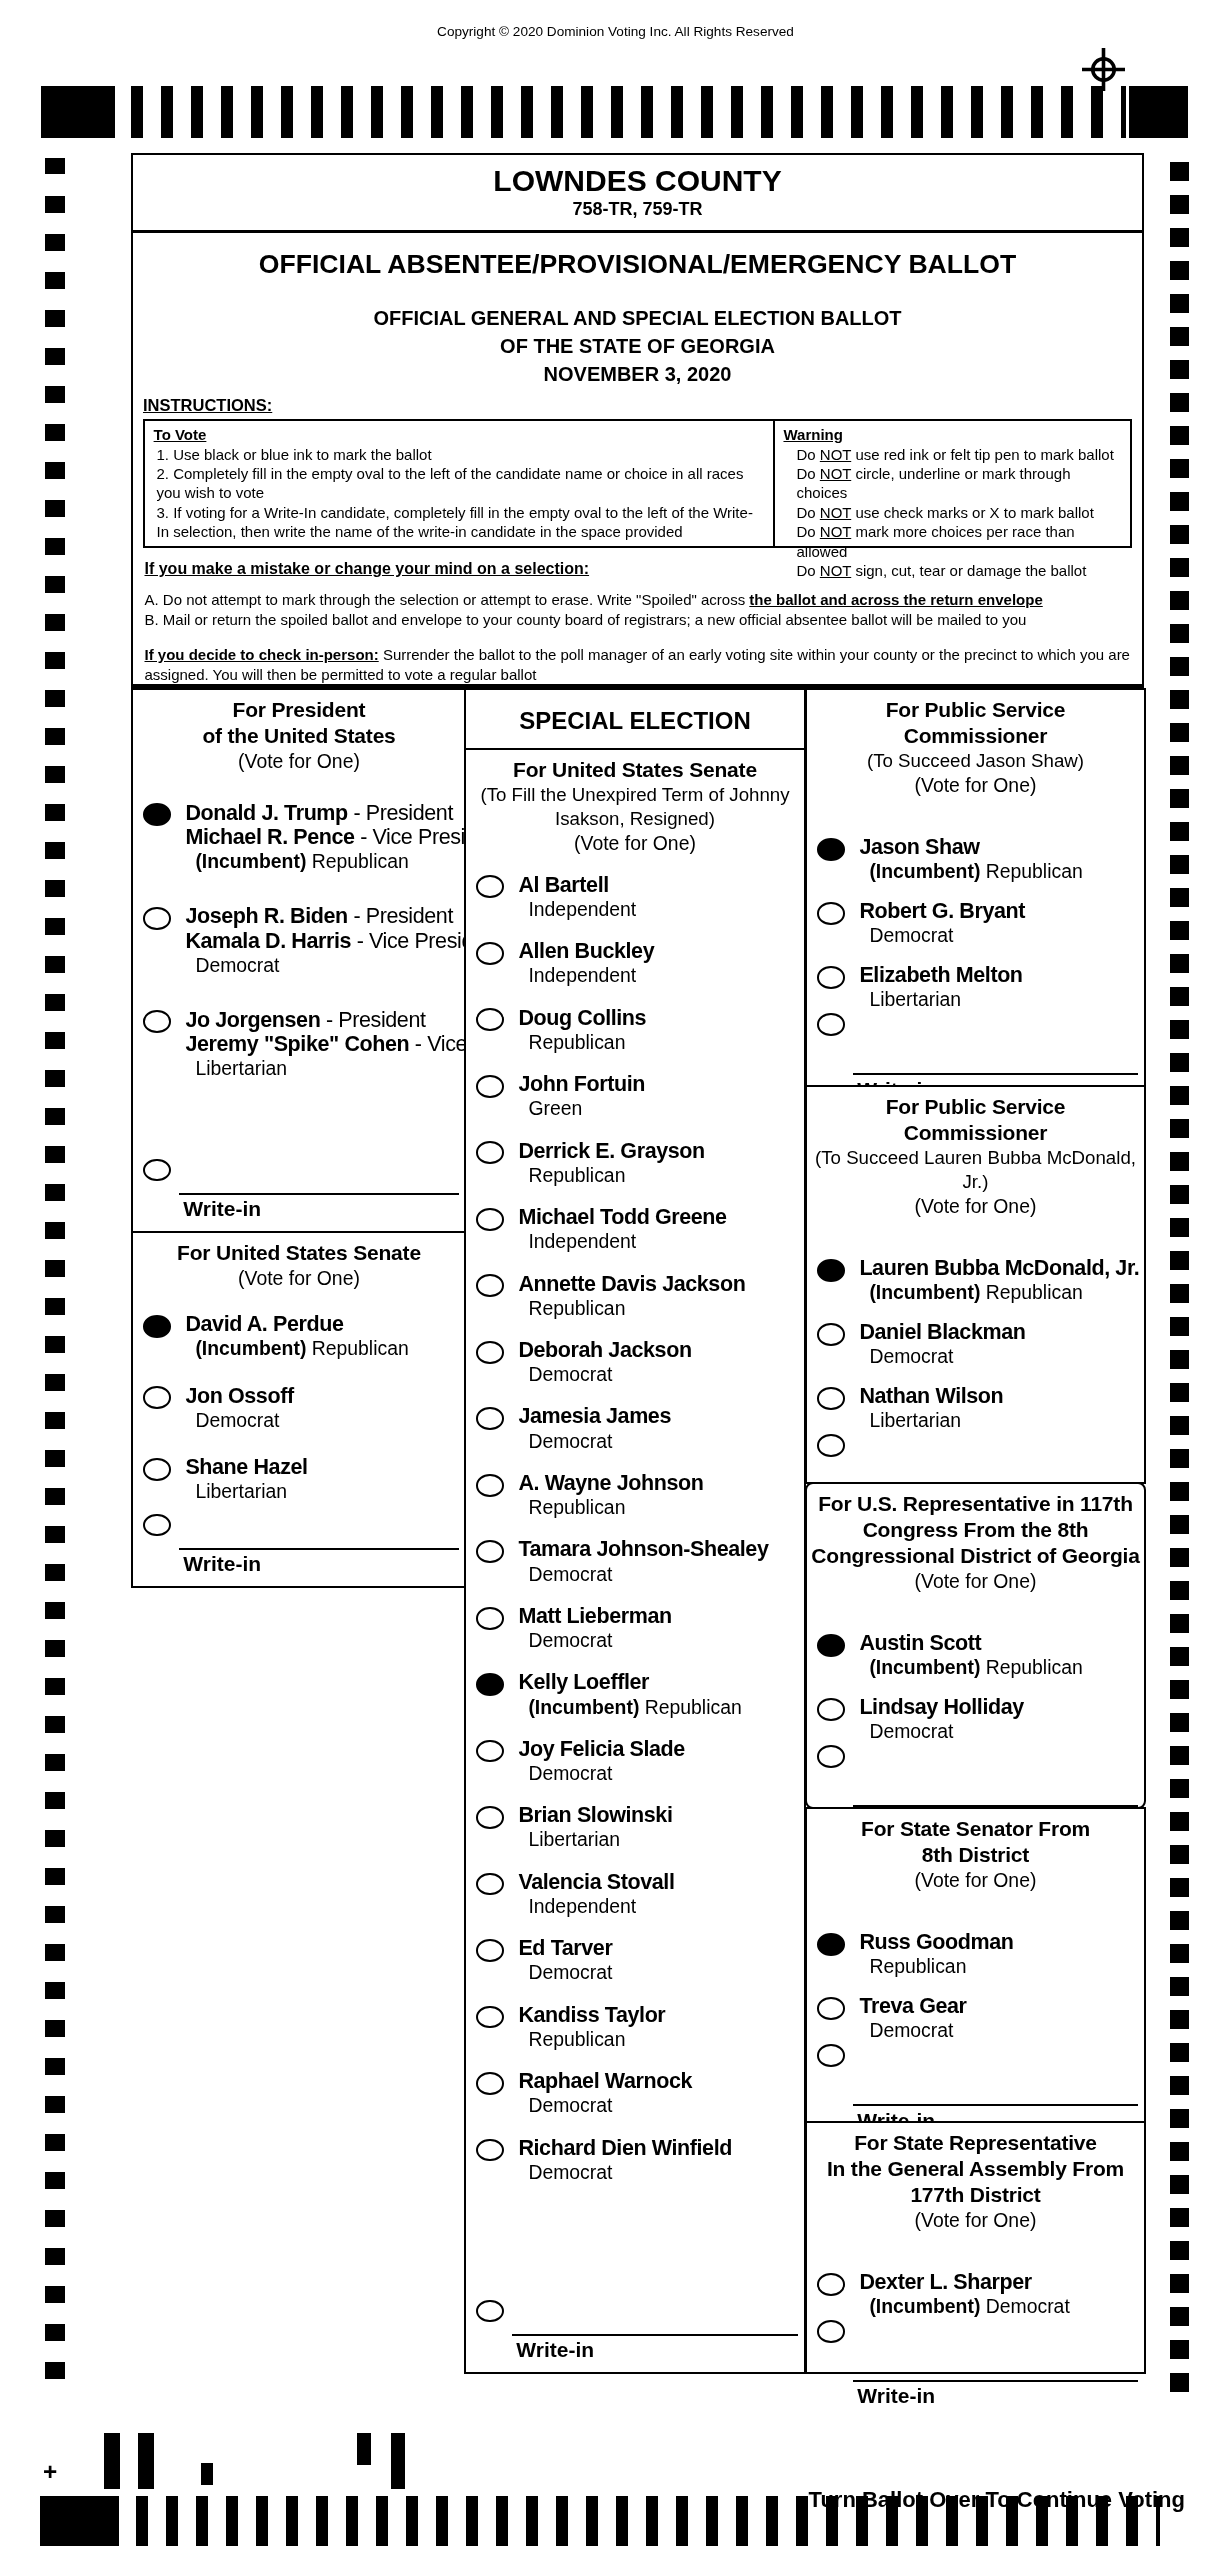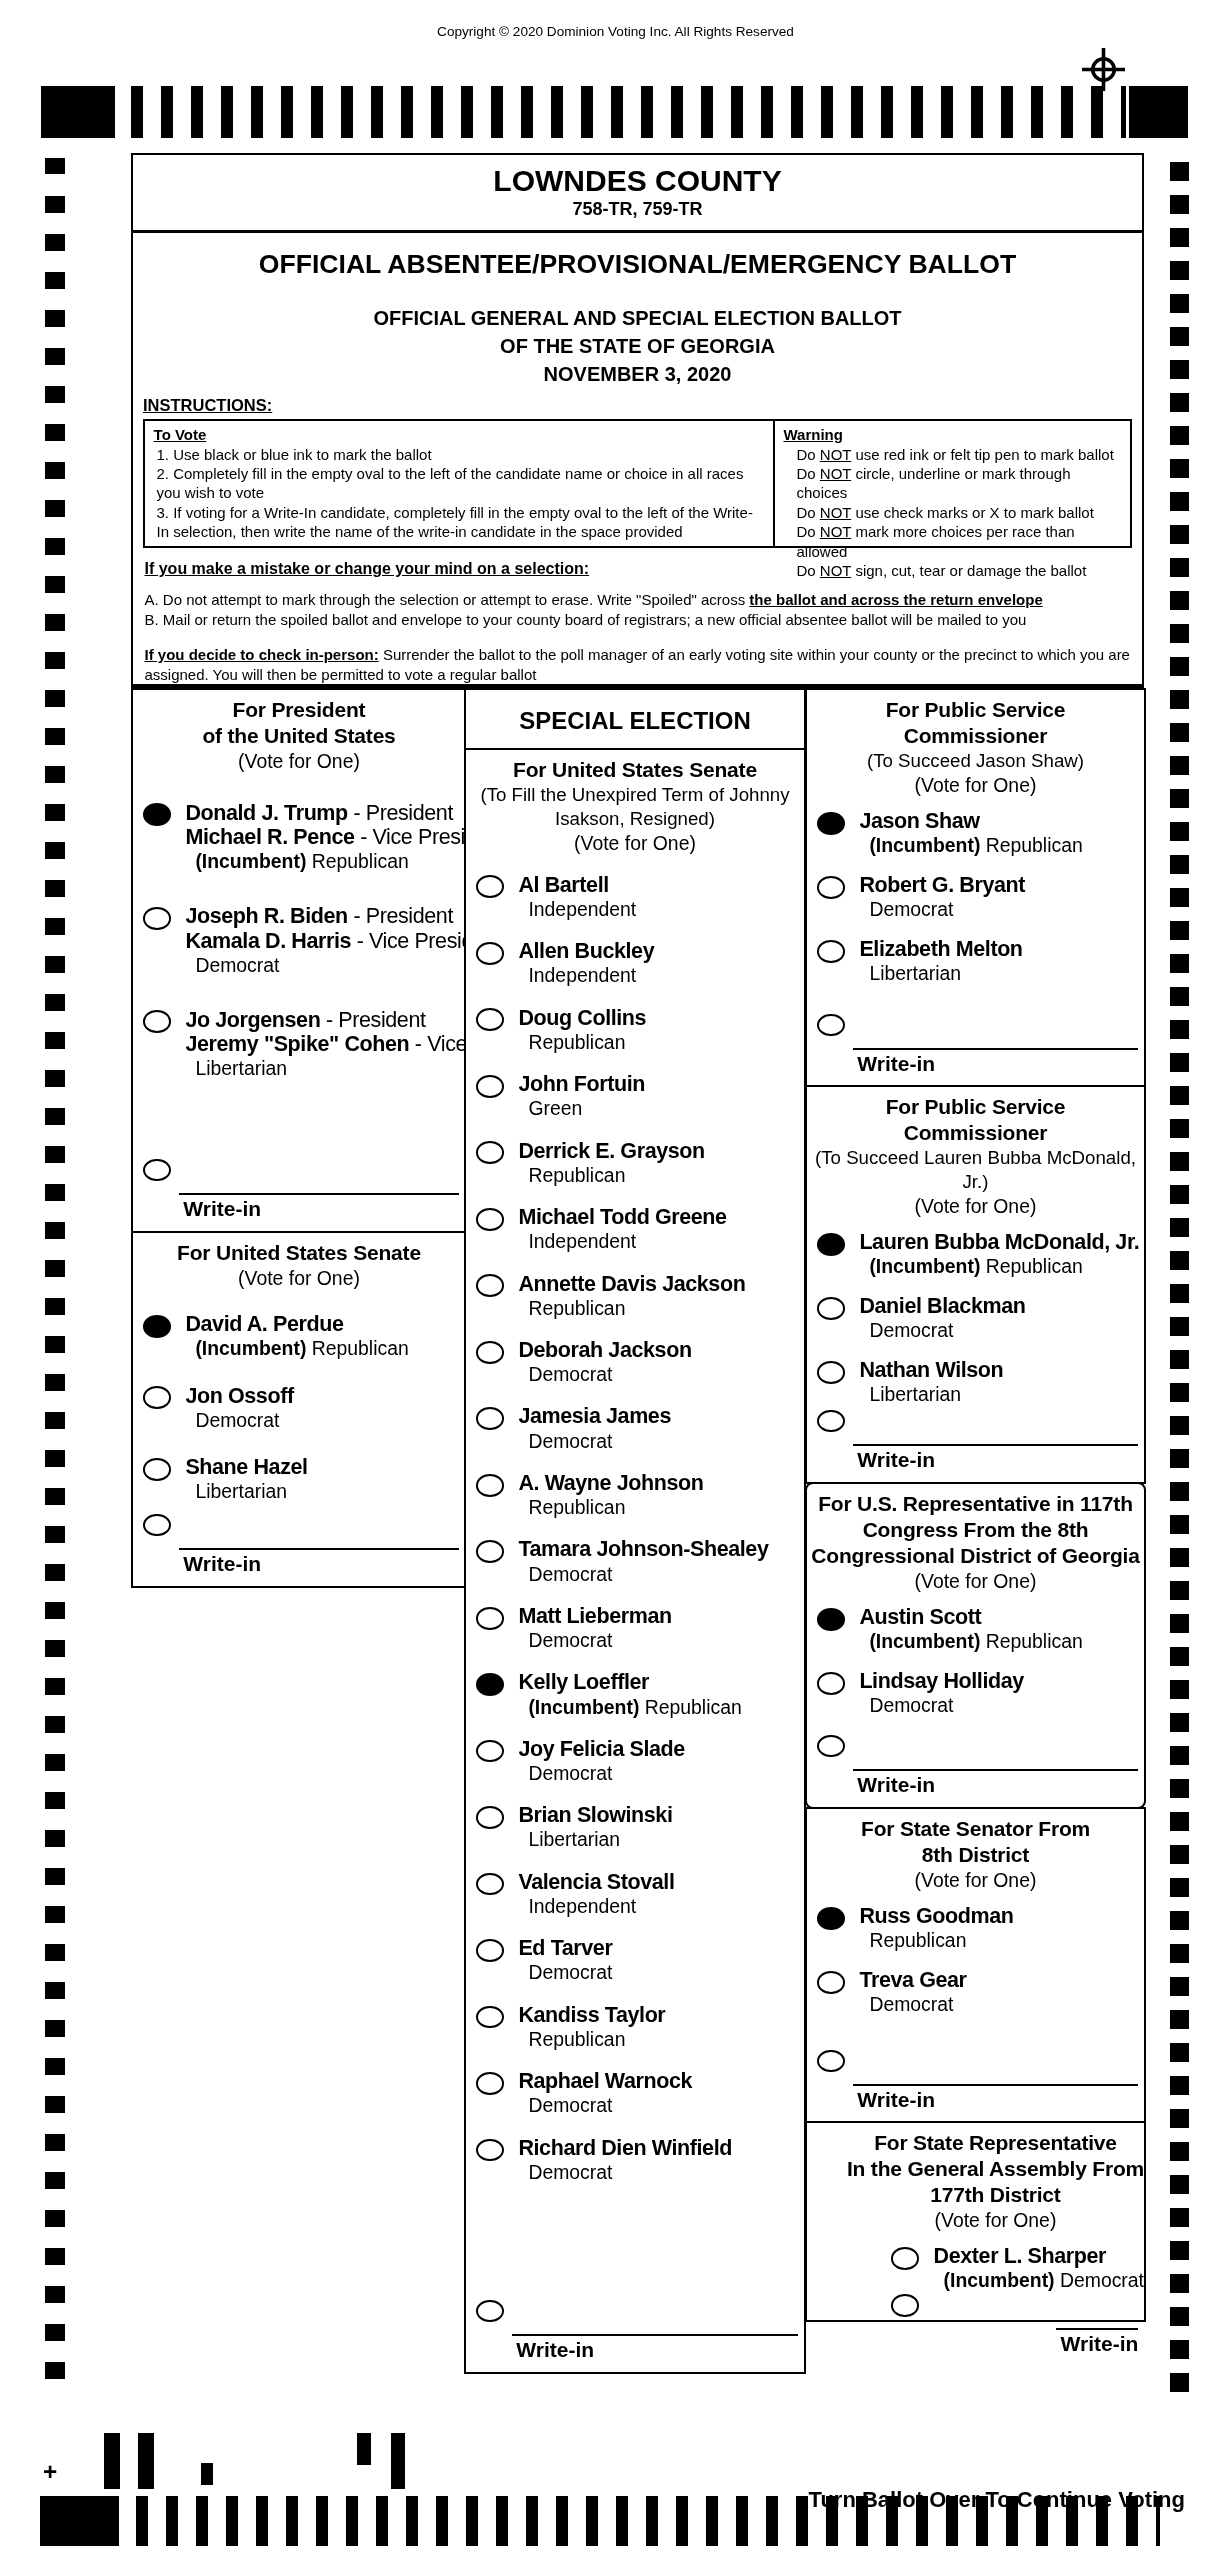--- a/index.html
+++ b/index.html
@@ -50,26 +50,26 @@
   .mistake .mt{font-size:16px;font-weight:bold;text-decoration:underline;margin-bottom:11.5px;}
   .inperson{margin:16px 11.5px 0;font-size:15px;line-height:20px;}
   .fraud{margin:16px 26px 0;text-align:center;font-style:italic;font-size:14.4px;line-height:20px;}
 
   
   .race-box{position:absolute;border:2.2px solid #000;box-sizing:border-box;background:#fff;
             display:flex;flex-direction:column;}
   #box-c1a{left:131px;top:688px;width:336px;height:545px;}
   #box-c1b{left:131px;top:1231px;width:336px;height:357px;}
   #box-c2 {left:464px;top:688px;width:342px;height:1686px;}
-  .c3box{left:805px;width:341px;}
+  .c3box{left:805px;width:341px;gap:26px;}
   #box-c3-0{top:688px;height:400px;}
   #box-c3-1{top:1085px;height:399px;}
   #box-c3-2{top:1482px;height:327px;border-radius:8px;}
   #box-c3-3{top:1807px;height:317px;}
-  #box-c3-4{top:2121px;height:201px;align-items:flex-end;}
+  #box-c3-4{top:2121px;height:253px;}
   .banner{font-size:24px;font-weight:bold;text-align:center;padding:17px 0 13px;
           border-bottom:2.2px solid #000;}
   .race-inner{display:flex;flex-direction:column;flex:1;}
   .race-head{margin-top:7.2px;}
   .race-title{font-weight:bold;font-size:21px;line-height:26px;text-align:center;letter-spacing:-0.2px;}
   .race-sub{font-size:18.7px;line-height:24px;text-align:center;}
   .vote-for{font-size:19.4px;line-height:24.4px;text-align:center;}
   .cands{display:flex;flex-direction:column;flex:1;}
   .cand{display:flex;gap:14.4px;padding-left:10px;}
   .oval{width:24px;height:18.7px;border:2.2px solid #000;border-radius:50%;flex:none;margin-top:2.9px;background:#fff;}

